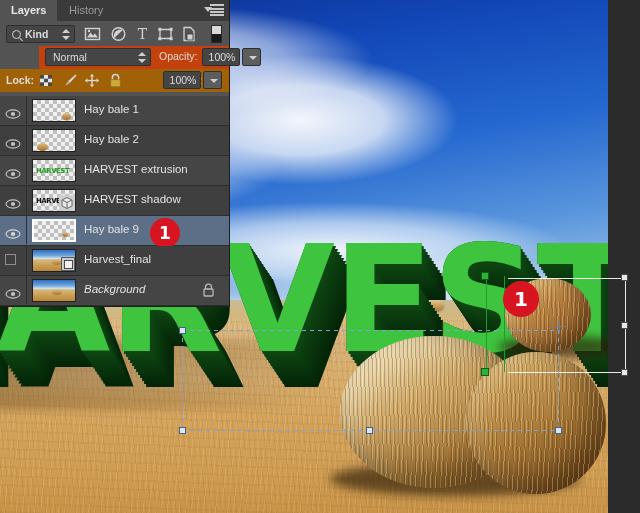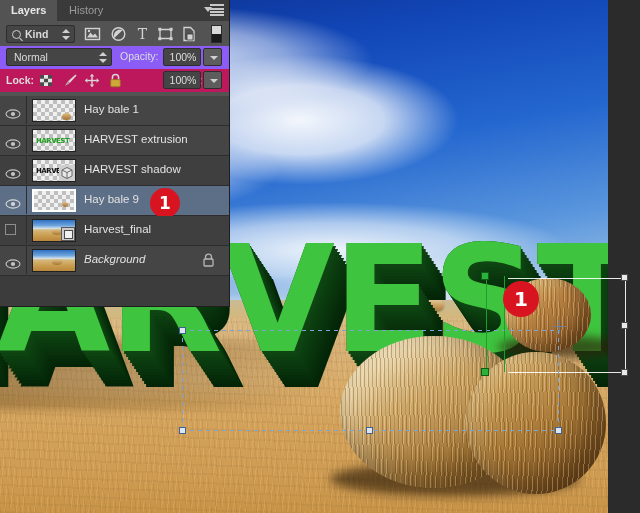--- a/index.html
+++ b/index.html
@@ -111,34 +111,34 @@
   .stepper{position:absolute;right:4px;top:3px;width:8px;height:11px;}
   .stepper .up,.stepper .dn{position:absolute;left:0;width:0;height:0;border-left:4px solid transparent;border-right:4px solid transparent;}
   .stepper .up{top:0;border-bottom:4px solid #cfcfcf;}
   .stepper .dn{bottom:0;border-top:4px solid #cfcfcf;}
 
   .ficon{position:absolute;top:5px;width:17px;height:16px;}
   .ficon svg{display:block}
   .swatch{position:absolute;right:7px;top:4px;width:11px;height:18px;
     background:linear-gradient(180deg,#d8d8d8 0 50%,#1a1a1a 50% 100%);border:1px solid #2a2a2a;box-sizing:border-box;}
 
-  .blendbar{position:relative;height:23px;background:#8b5cf6;}
+  .blendbar{position:relative;height:23px;background:#c2410c;margin-left:39px;}
   .blend-select{position:absolute;left:6px;top:2px;width:106px;height:18px;background:#454545;
     border:1px solid #2e2e2e;border-radius:2px;box-sizing:border-box;}
   .blend-select .lbl{position:absolute;left:7px;top:2px;font-size:10.5px;color:#dcdcdc;}
   .op-label{position:absolute;left:120px;top:4px;font-size:10.5px;color:#dcdcdc;}
   .op-field{position:absolute;left:163px;top:2px;width:38px;height:18px;background:#454545;
     border:1px solid #2e2e2e;border-radius:2px;box-sizing:border-box;}
   .op-field .v{position:absolute;left:0;top:2px;width:38px;text-align:center;font-size:10.5px;color:#dcdcdc;}
   .dd-btn{position:absolute;left:203px;top:2px;width:19px;height:18px;background:#5d5d5d;
     border:1px solid #2e2e2e;border-radius:2px;box-sizing:border-box;}
   .dd-btn:after{content:"";position:absolute;left:6px;top:7px;width:0;height:0;
     border-left:4px solid transparent;border-right:4px solid transparent;border-top:4px solid #d0d0d0;}
 
-  .lockbar{position:relative;height:23px;background:#be185d;}
+  .lockbar{position:relative;height:23px;background:#a16207;}
   .lock-label{position:absolute;left:6px;top:5px;font-size:10.5px;color:#dcdcdc;font-weight:bold;}
   .lock-icon{position:absolute;top:4px;width:16px;height:15px;}
   .fill-label{position:absolute;left:138px;top:5px;font-size:10.5px;color:#dcdcdc;padding-left:48px;}
   .fill-field{position:absolute;left:163px;top:2px;width:38px;height:18px;background:#454545;
     border:1px solid #2e2e2e;border-radius:2px;box-sizing:border-box;}
   .fill-field .v{position:absolute;left:0;top:2px;width:38px;text-align:center;font-size:10.5px;color:#dcdcdc;}
 
   .layer-list{position:absolute;left:0;top:96px;width:229px;height:210px;background:#3c3c3c;}
   .layer-row{position:relative;height:29px;border-bottom:1px solid #2d2d2d;background:#454545;}
   .layer-row.alt{background:#3f3f3f;}
@@ -365,20 +365,35 @@
           </svg>
         </span>
       </div>
       <div class="thumb">
         <span class="checker"></span>
         <span class="mini-bale" style="left:29px;top:13px;width:9px;height:7px;"></span>
       </div>
       <span class="layer-name">Hay bale 1</span>
     </div>
 
+    <div class="layer-row alt">
+      <div class="eye-cell">
+        <span class="eye">
+          <svg width="16" height="10" viewBox="0 0 16 10">
+            <ellipse cx="8" cy="5" rx="7" ry="4.1" fill="none" stroke="#c4c4c4" stroke-width="1.1"></ellipse>
+            <circle cx="8" cy="5" r="2.1" fill="#c4c4c4"></circle>
+          </svg>
+        </span>
+      </div>
+      <div class="thumb">
+        <span class="checker"></span>
+        <span class="mini-bale" style="left:4px;top:13px;width:11px;height:8px;"></span>
+      </div>
+      <span class="layer-name">Hay bale 2</span>
+    </div>
 
     <div class="layer-row">
       <div class="eye-cell">
         <span class="eye">
           <svg width="16" height="10" viewBox="0 0 16 10">
             <ellipse cx="8" cy="5" rx="7" ry="4.1" fill="none" stroke="#c4c4c4" stroke-width="1.1"></ellipse>
             <circle cx="8" cy="5" r="2.1" fill="#c4c4c4"></circle>
           </svg>
         </span>
       </div>

